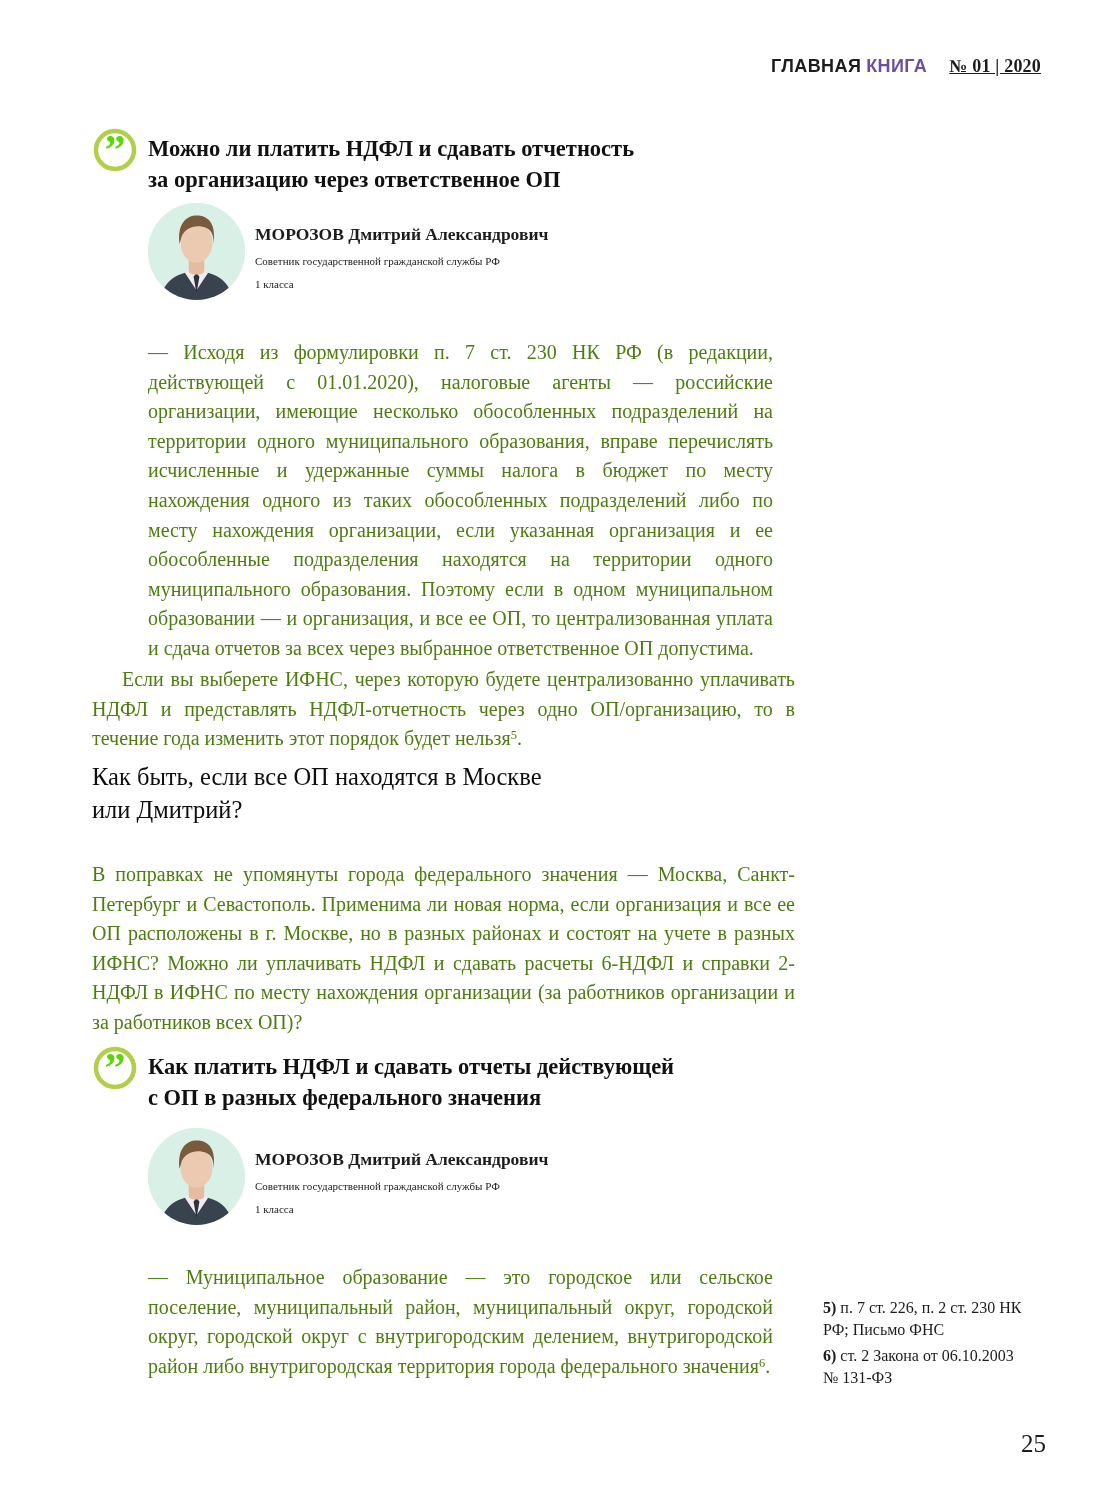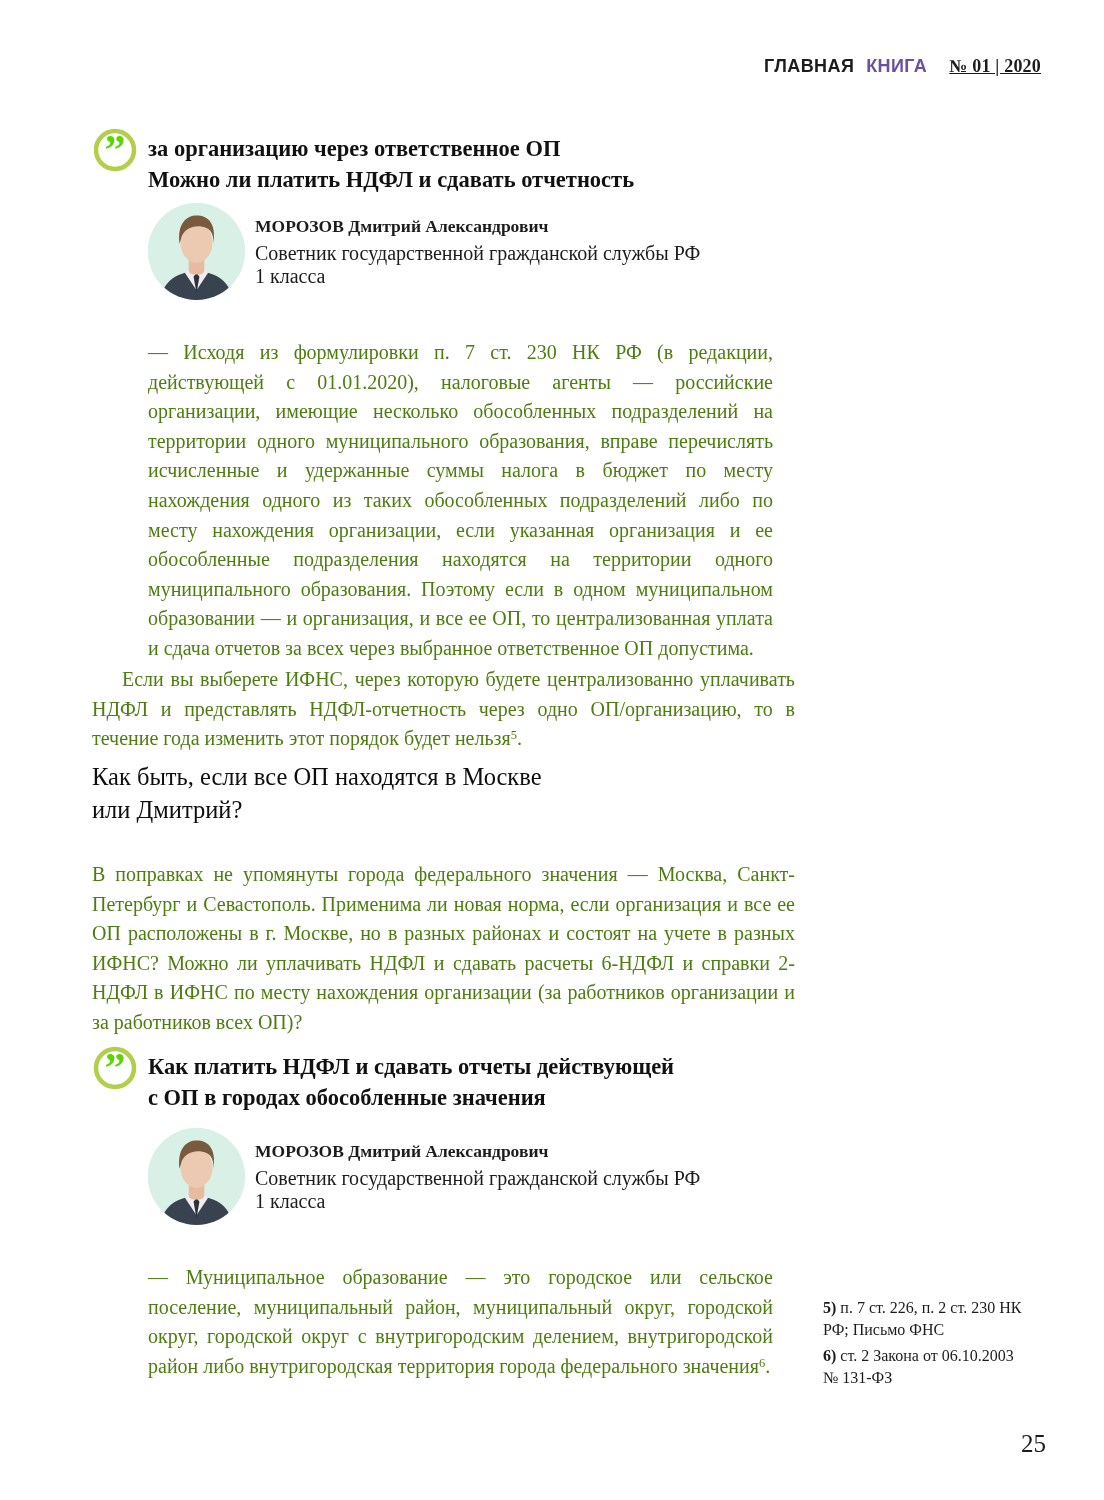--- a/index.html
+++ b/index.html
@@ -6,41 +6,41 @@
   .page {
     position:relative; width:1104px; height:1500px; background:#ffffff;
     font-family:"Liberation Serif", serif; color:#1c1c1c; overflow:hidden;
   }
   
   .header {
     position:absolute; top:56px; right:63px;
     font-family:"Liberation Sans", sans-serif; font-weight:bold;
     font-size:18px; letter-spacing:0.4px; white-space:nowrap;
   }
-  .header .brand-accent { margin-left:12px; }
+  .header .brand-accent { margin-left:5px; }
   .header .issue {
     font-family:"Liberation Serif", serif; font-weight:bold; margin-left:22px;
     letter-spacing:0.2px;
     text-decoration:underline;
   }
   
   .quote-icon { position:absolute; left:93px; width:44px; height:44px; }
   .qa-title {
     position:absolute; left:148px; width:640px;
     font-weight:bold; font-size:22.5px; line-height:31px; color:#111;
   }
   
   .author { position:absolute; left:148px; width:560px; }
   .avatar {
     position:absolute; left:0; top:0; width:97px; height:97px;
     border-radius:50%; overflow:hidden;
   }
-  .author-text { position:absolute; left:107px; top:12px; width:450px; }
+  .author-text { position:absolute; left:107px; top:20px; width:450px; }
   .author-name { font-weight:bold; font-size:17.5px; line-height:22px; margin-bottom:5px; }
-  .author-title { font-size:20px; line-height:23px; }
+  .author-title { font-size:11px; line-height:23px; }
   
   .para {
     position:absolute; font-size:20px; line-height:29.6px; text-align:justify;
     color:#4d7c0f;
   }
   .answer { left:148px; width:625px; }
   .fullcol { left:92px; width:703px; }
   .indent-first { text-indent:30px; }
   sup.fn { font-size:12.5px; line-height:0; vertical-align:6px; }
   
@@ -67,22 +67,22 @@
     <span>ГЛАВНАЯ</span><span class="brand-accent" style="color:#6b4fa0">КНИГА</span><span class="issue">№ 01 | 2020</span>
   </div>
 
   <div class="quote-icon" style="top:128px">
     <svg width="44" height="44" viewBox="0 0 44 44">
       <circle cx="22" cy="22" r="19" fill="none" stroke="#b2cf4a" stroke-width="4.5"></circle>
       <text x="22" y="36" text-anchor="middle" font-family="Liberation Serif, serif" font-weight="bold" font-size="42" fill="#5bd603">”</text>
     </svg>
   </div>
   <div class="qa-title" style="top:133px">
+    <div>Можно ли платить НДФЛ и сдавать отчетность</div>
     <div>за организацию через ответственное ОП</div>
-    <div>Можно ли платить НДФЛ и сдавать отчетность</div>
   </div>
 
   <div class="author" style="top:203px; height:100px">
     <div class="avatar" style="background:#d9f0e7">
       <svg width="97" height="97" viewBox="0 0 100 100">
         <rect width="100" height="100" fill="#d9f0e7"></rect>
         <path d="M12,102 C16,78 32,71 50,71 C68,71 84,78 88,102 Z" fill="#39424f"></path>
         <path d="M38,72 L50,90 L62,72 L57,68 L43,68 Z" fill="#f1ecf2"></path>
         <path d="M47,76 L50,93 L53,76 L50,72 Z" fill="#2b323d"></path>
         <path d="M42,56 h16 v14 c0,5 -16,5 -16,0 Z" fill="#e6bb9f"></path>
@@ -109,21 +109,21 @@
   <p class="para fullcol" style="top:840px"><span>В поправках не упомянуты города федерального значения — Москва, Санкт-Петербург и Севастополь. Применима ли новая норма, если организация и все ее ОП расположены в г. Москве, но в разных районах и состоят на учете в разных ИФНС? Можно ли уплачивать НДФЛ и сдавать расчеты 6-НДФЛ и справки 2-НДФЛ в ИФНС по месту нахождения организации (за работников организации и за работников всех ОП)?</span></p>
 
   <div class="quote-icon" style="top:1046px">
     <svg width="44" height="44" viewBox="0 0 44 44">
       <circle cx="22" cy="22" r="19" fill="none" stroke="#b2cf4a" stroke-width="4.5"></circle>
       <text x="22" y="36" text-anchor="middle" font-family="Liberation Serif, serif" font-weight="bold" font-size="42" fill="#5bd603">”</text>
     </svg>
   </div>
   <div class="qa-title" style="top:1051px">
     <div>Как платить НДФЛ и сдавать отчеты действующей</div>
-    <div>с ОП в городах обособленные значения</div>
+    <div>с ОП в разных федерального значения</div>
   </div>
 
   <div class="author" style="top:1128px; height:100px">
     <div class="avatar" style="background:#d9f0e7">
       <svg width="97" height="97" viewBox="0 0 100 100">
         <rect width="100" height="100" fill="#d9f0e7"></rect>
         <path d="M12,102 C16,78 32,71 50,71 C68,71 84,78 88,102 Z" fill="#39424f"></path>
         <path d="M38,72 L50,90 L62,72 L57,68 L43,68 Z" fill="#f1ecf2"></path>
         <path d="M47,76 L50,93 L53,76 L50,72 Z" fill="#2b323d"></path>
         <path d="M42,56 h16 v14 c0,5 -16,5 -16,0 Z" fill="#e6bb9f"></path>

